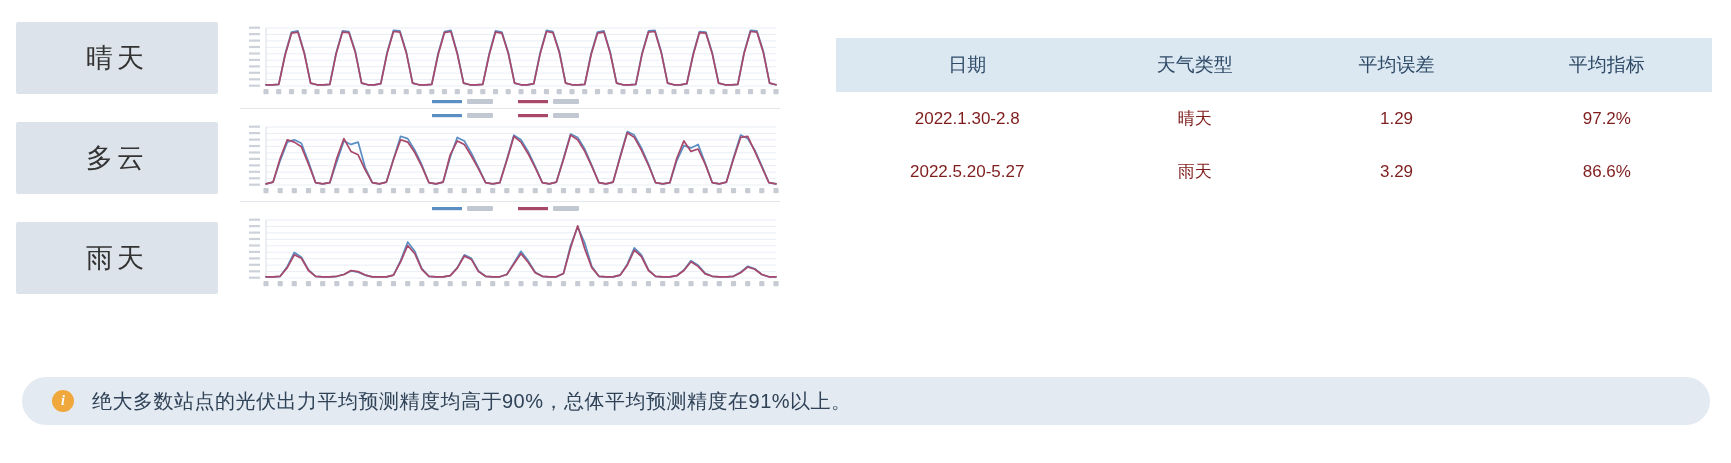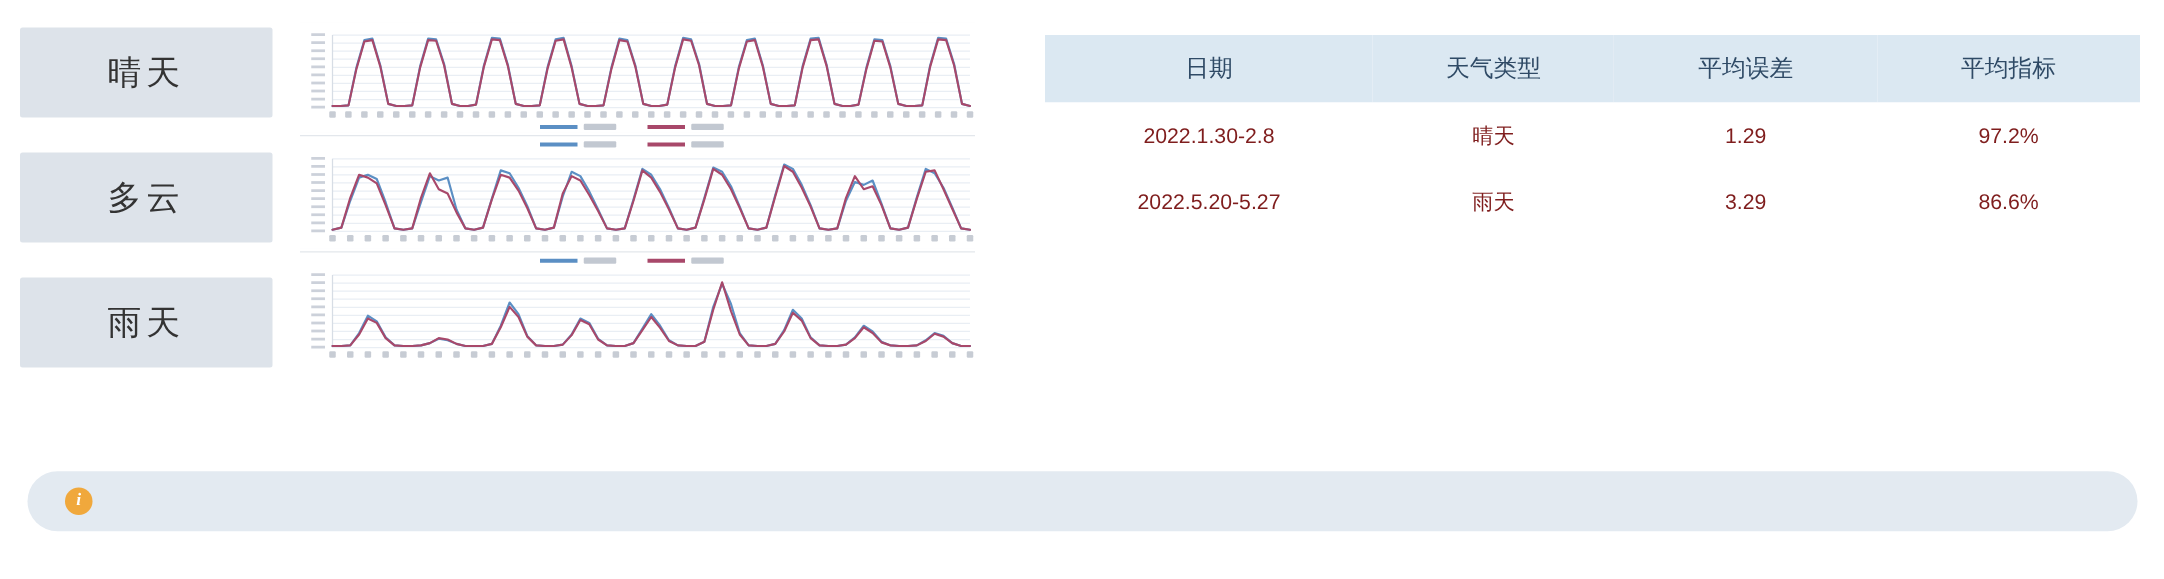--- a/index.html
+++ b/index.html
@@ -23,21 +23,21 @@
   .wlabel.g1{margin-bottom:28px;}
   .wlabel.g2{margin-bottom:28px;}
 
   
   .charts{position:absolute;left:240px;top:18px;width:540px;}
   .chartbox{position:relative;height:88px;margin-bottom:1px;background:#fdfdfe;}
   .chartsep{height:1px;background:#e3e7ec;margin:2px 0 2px 0;}
   .chartbox svg{display:block;}
 
   
-  .tablewrap{position:absolute;left:836px;top:28px;width:876px;}
+  .tablewrap{position:absolute;left:836px;top:38px;width:876px;}
   table{border-collapse:collapse;width:100%;table-layout:fixed;}
   thead th{
     background:#dbe8f2;color:#2f4a66;font-weight:normal;
     font-size:19px;height:52px;text-align:center;
   }
   tbody td{
     font-size:17px;color:#7f1d1d;text-align:center;height:51px;
     background:#ffffff;
   }
   tbody tr.alt td{background:#eef4f9;}
@@ -315,15 +315,16 @@
           <td>雨天</td>
           <td>3.29</td>
           <td>86.6%</td>
         </tr>
       </tbody>
     </table>
   </div>
 
   <div class="note">
     <span class="note-icon">i</span>
+    <span class="note-text">绝大多数站点的光伏出力平均预测精度均高于90%，总体平均预测精度在91%以上。</span>
   </div>
 
 </div>
 
 </body></html>

